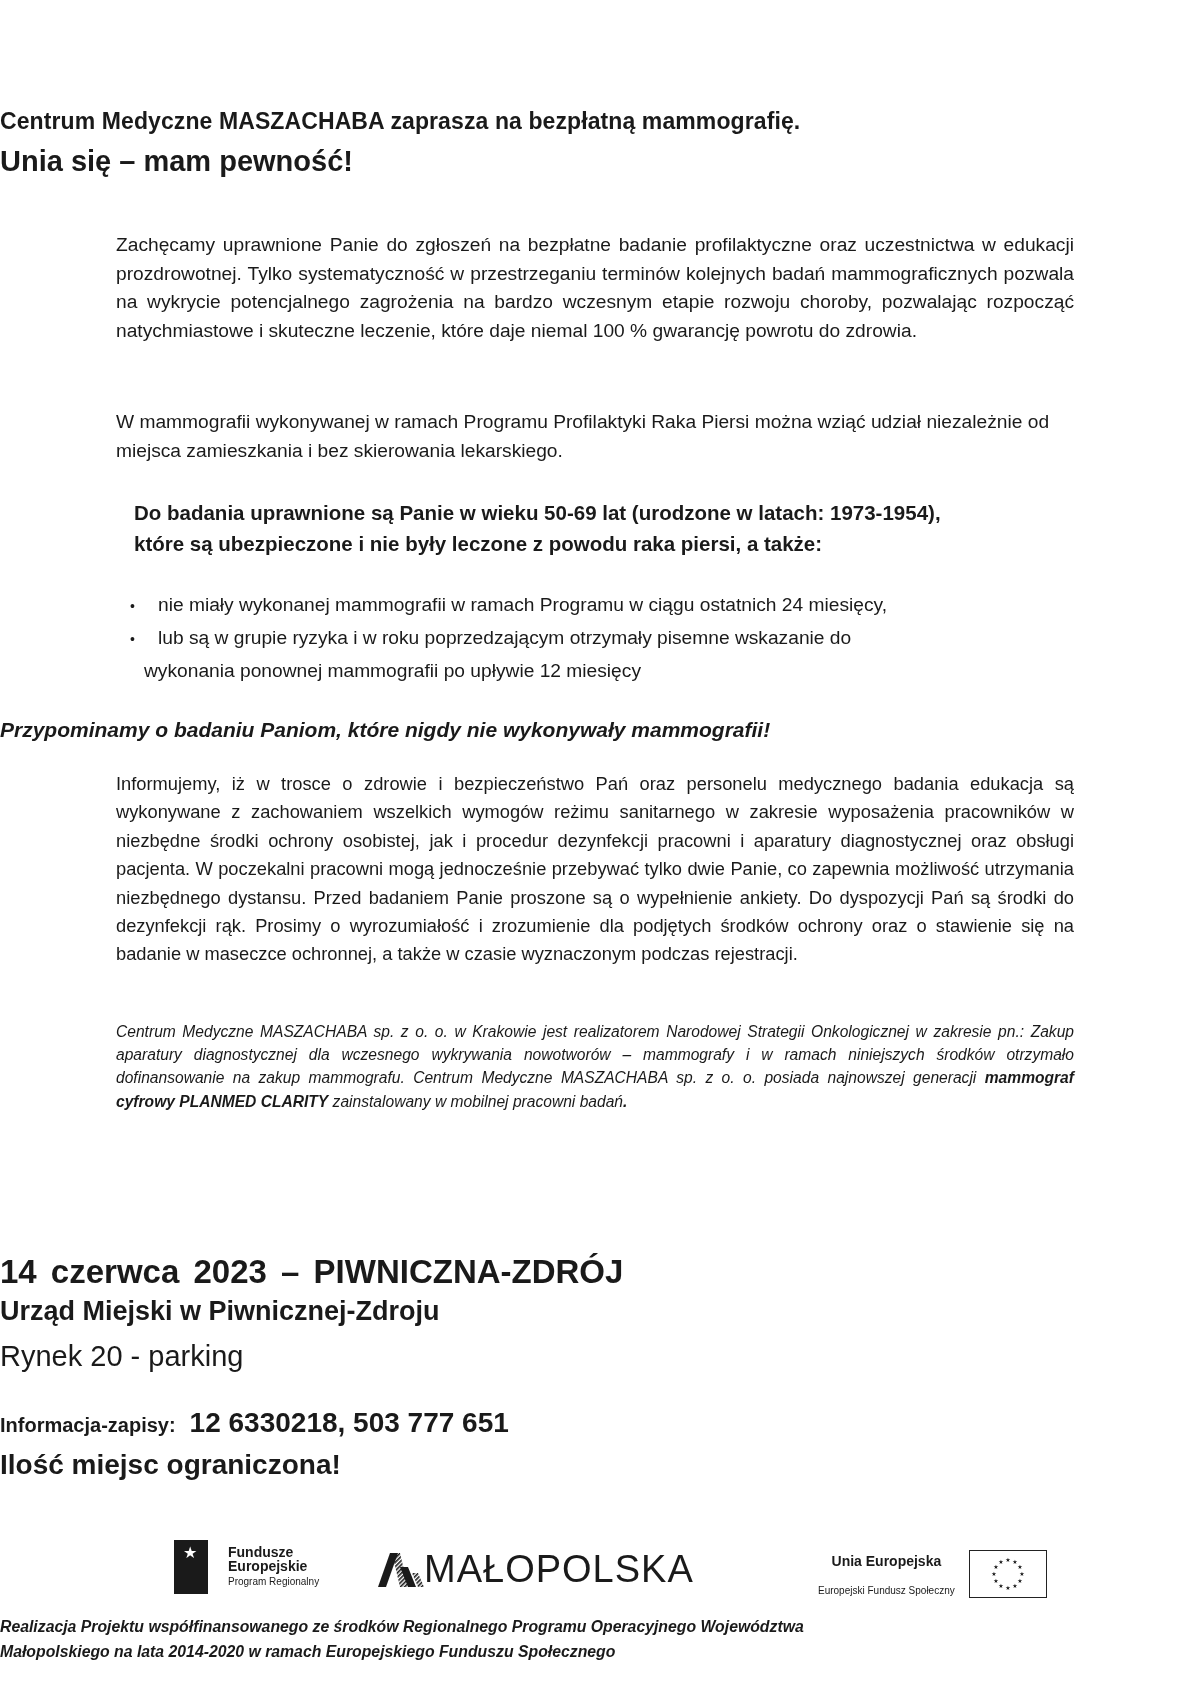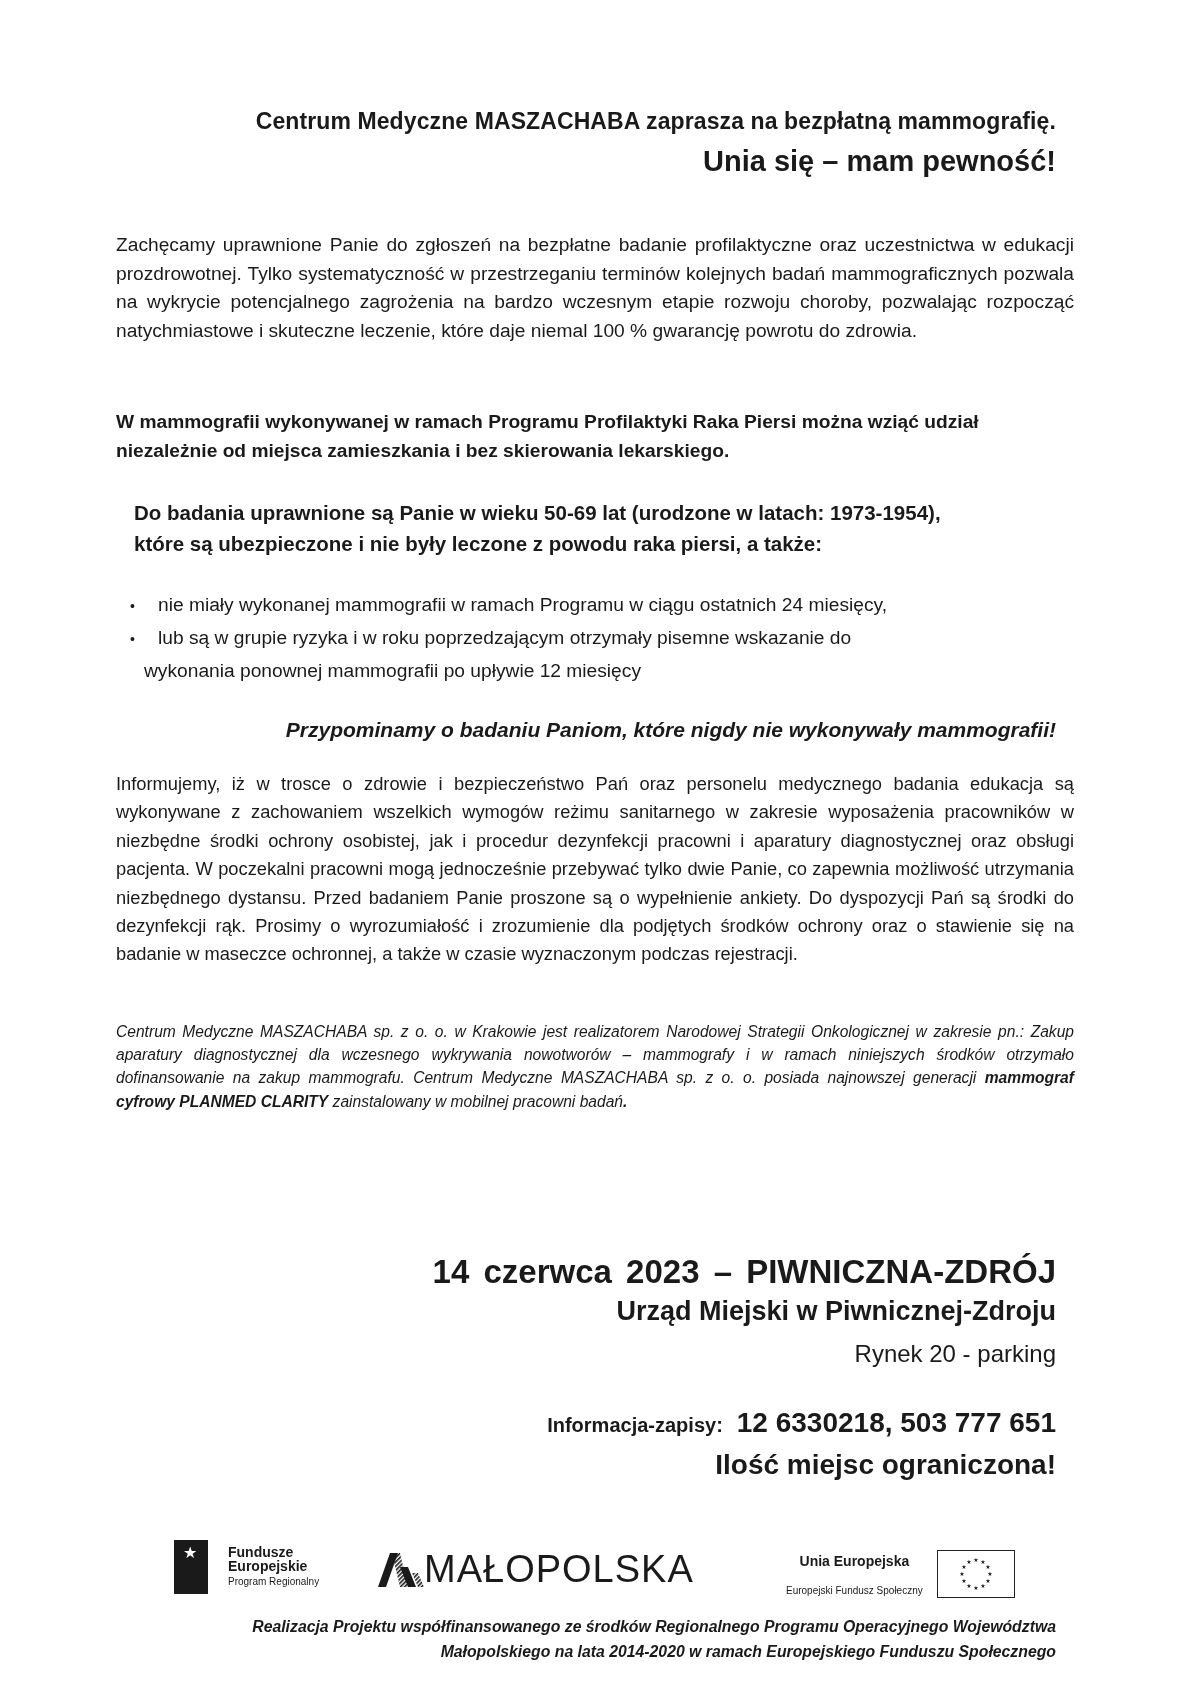--- a/index.html
+++ b/index.html
@@ -1,53 +1,53 @@
 <!DOCTYPE html>
 <html><head>
 <meta charset="utf-8">
 <style>
   html, body { margin: 0; padding: 0; background: #ffffff; }
   body { width: 1200px; height: 1697px; position: relative; overflow: hidden; color: #1a1a1a;
          font-family: "Liberation Sans", "DejaVu Sans", sans-serif; }
   .page { position: absolute; left: 0; top: 0; width: 1200px; height: 1697px; }
   .abs { position: absolute; }
-  .center { text-align: right; left: 0; width: 1056px; }
+  .center { text-align: left; left: 0; width: 1056px; }
   .h1 { top: 108px; font-size: 23px; font-weight: bold; letter-spacing: 0.1px; }
   .h2 { top: 145px; font-size: 29px; font-weight: bold; }
   .para { left: 116px; width: 958px; font-size: 19.2px; line-height: 28.6px; }
   .just { text-align: justify; }
   .p1 { top: 231px; }
-  .p2 { top: 408px; font-weight: bold; }
+  .p2 { top: 408px; }
   .bold-intro { top: 497px; left: 116px; width: 970px; font-size: 20.5px; line-height: 31px; font-weight: bold; margin-left: 18px; }
   .bullets { top: 589px; left: 130px; width: 950px; font-size: 19.2px; line-height: 31px; }
   .bullet-row { display: flex; align-items: baseline; }
   .bullet-dot { width: 28px; display: inline-block; font-size: 14px; }
   .cont { padding-left: 14px; }
   .reminder { top: 718px; font-size: 21px; font-weight: bold; font-style: italic; }
   .p3 { top: 770px; font-size: 18.3px; line-height: 28.4px; }
   .note { top: 1020px; left: 116px; width: 958px; font-size: 15.6px; line-height: 23.2px; font-style: italic; text-align: justify; }
   .note b { font-weight: bold; }
   .invite { top: 1172px; font-size: 20px; font-weight: bold; text-decoration: underline; }
   .date { top: 1253px; font-size: 33px; font-weight: bold; word-spacing: 5px; }
   .place { top: 1296px; font-size: 27px; font-weight: bold; }
-  .addr { top: 1340px; font-size: 24px; }
+  .addr { top: 1340px; font-size: 29px; }
   .info { top: 1407px; font-size: 20px; font-weight: bold; }
   .info .phones { font-size: 28px; margin-left: 14px; }
   .limit { top: 1449px; font-size: 28px; font-weight: bold; }
   .logos { top: 1540px; left: 0; width: 1200px; height: 70px; }
   .fe-logo { position: absolute; left: 174px; top: 0; display: flex; align-items: center; }
   .fe-icon { width: 34px; height: 54px; background: #1a1a1a; position: relative; }
   .fe-icon .star { position: absolute; color: #fff; font-size: 16px; left: 9px; top: 3px; }
   .fe-text { margin-left: 20px; line-height: 14px; }
   .fe-text .t1 { font-size: 14px; font-weight: bold; display: block; }
   .fe-text .t2 { font-size: 10px; display: block; margin-top: 2px; }
   .mp-logo { position: absolute; left: 378px; top: 8px; display: flex; align-items: center; }
   .mp-mark { width: 46px; height: 34px; position: relative; }
   .mp-text { font-size: 38px; letter-spacing: 1px; font-weight: 400; }
-  .ue-logo { position: absolute; left: 786px; top: 10px; display: flex; align-items: center; }
+  .ue-logo { position: absolute; left: 818px; top: 10px; display: flex; align-items: center; }
   .ue-text { text-align: center; margin-right: 14px; }
   .ue-text .t1 { font-size: 14px; font-weight: bold; display: block; }
   .ue-text .t2 { font-size: 10px; display: block; margin-top: 16px; }
   .ue-flag { width: 76px; height: 46px; border: 1.5px solid #222; position: relative; }
   .footer { top: 1614px; font-size: 15.8px; line-height: 25px; font-style: italic; font-weight: bold; }
 </style>
 </head>
 <body>
 
 <div class="page">

